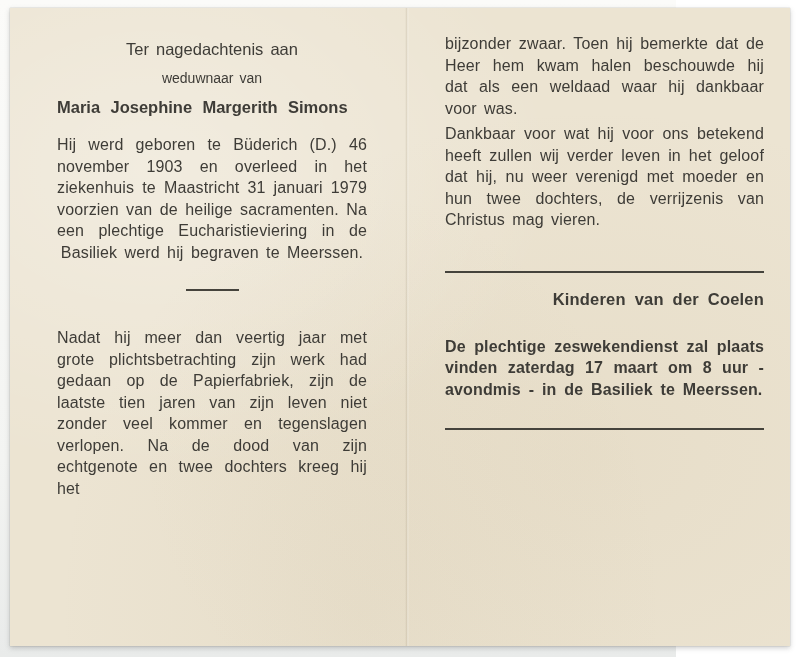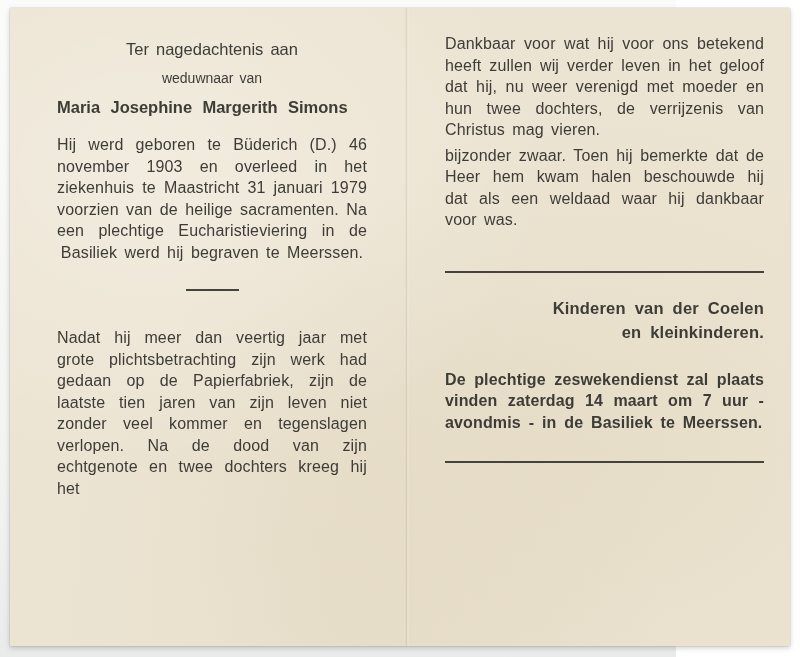--- a/index.html
+++ b/index.html
@@ -96,21 +96,21 @@
   .page.left .para + .para { margin-top: 3px; }
 
   .page.right .para + .para { margin-top: 4px; }
   .rule {
     height: 2px;
     background: #45433c;
     margin-top: 40px;
   }
   .ack { margin-top: 56px; }
   .signature {
-    margin-top: 23px;
+    margin-top: 14px;
     text-align: right;
     font-weight: bold;
     font-size: 16.5px;
     line-height: 24px;
     word-spacing: 0.25em;
     letter-spacing: 0.2px;
   }
   .service { margin-top: 25px; font-weight: bold; word-spacing: 0.2em; }
   .rule.rule-bottom { margin-top: 28px; }
   .undertaker {
@@ -137,32 +137,31 @@
 
       <div class="short-divider"></div>
 
 
       <p class="para">Nadat hij meer dan veertig jaar met grote plichtsbetrachting zijn werk had gedaan op de Papierfabriek, zijn de laatste tien jaren van zijn leven niet zonder veel kommer en tegenslagen verlopen. Na de dood van zijn echtgenote en twee dochters kreeg hij het</p>
     </div>
 
     <div class="fold"></div>
 
     <div class="page right">
+      <p class="para">bijzonder zwaar. Toen hij bemerkte dat de Heer hem kwam halen beschouwde hij dat als een weldaad waar hij dankbaar voor was.</p>
+
       <p class="para">Dankbaar voor wat hij voor ons betekend heeft zullen wij verder leven in het geloof dat hij, nu weer verenigd met moeder en hun twee dochters, de verrijzenis van Christus mag vieren.</p>
-
-      <p class="para">bijzonder zwaar. Toen hij bemerkte dat de Heer hem kwam halen beschouwde hij dat als een weldaad waar hij dankbaar voor was.</p>
 
       <div class="rule"></div>
 
 
       <div class="signature">
         <div>Kinderen van der Coelen</div>
-        <div>en kleinkinderen.</div>
       </div>
 
-      <p class="para service">De plechtige zeswekendienst zal plaats vinden zaterdag 14 maart om 7 uur - avondmis - in de Basiliek te Meerssen.</p>
+      <p class="para service">De plechtige zeswekendienst zal plaats vinden zaterdag 17 maart om 8 uur - avondmis - in de Basiliek te Meerssen.</p>
 
       <div class="rule rule-bottom"></div>
 
     </div>
 
   </div>
 </div>
 
 </body></html>

